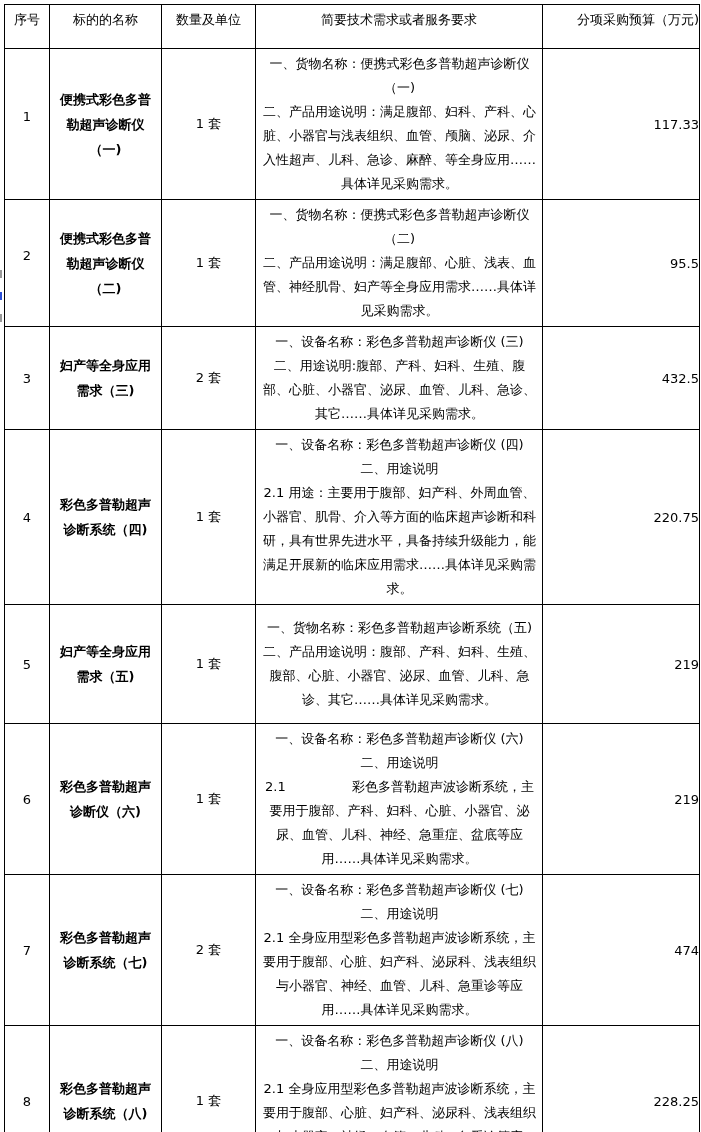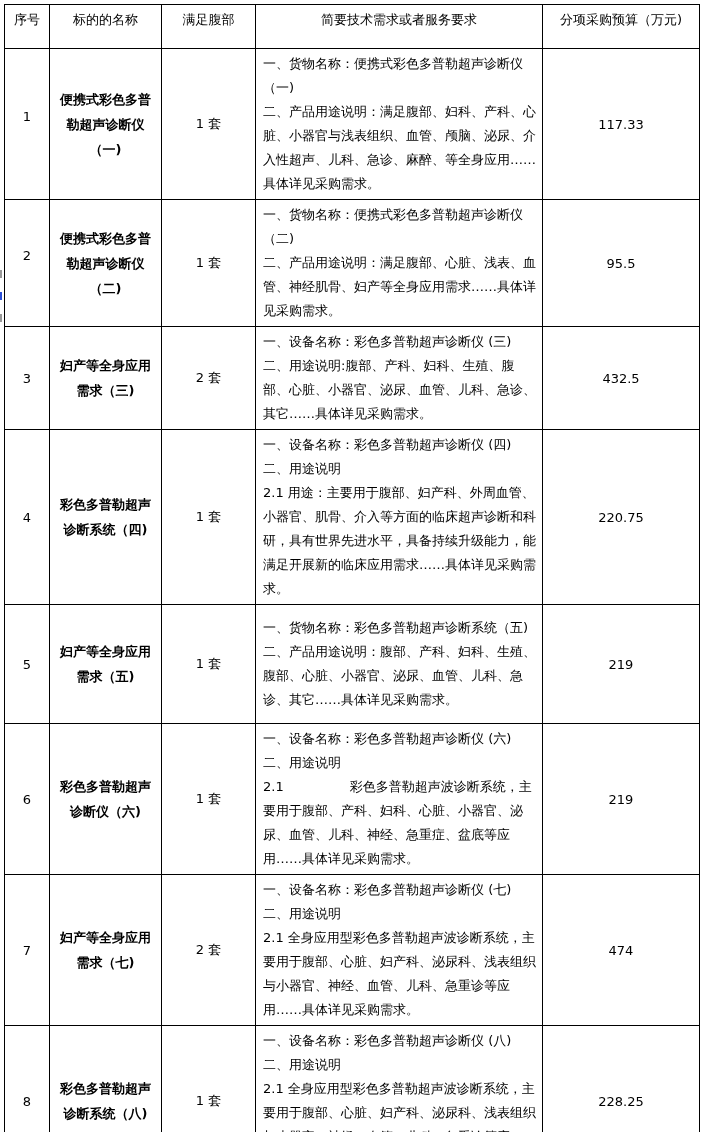--- a/index.html
+++ b/index.html
@@ -13,22 +13,22 @@
   table.proc td, table.proc th {
     border: 1.5px solid #000;
     font-size: 13px; font-weight: normal;
     padding: 0;
     vertical-align: middle;
   }
   th { height: 37px; text-align: center; vertical-align: top !important; padding-top: 6px !important; }
   .c-no { width: 44px; text-align: center; margin-left: 37px; }
   .c-name { width: 111px; text-align: center; }
   .c-qty { width: 93px; text-align: center; }
-  .c-desc { width: 286px; text-align: left; }
-  .c-budget { text-align: center; }
+  .c-desc { width: 286px; text-align: center; }
+  .c-budget { text-align: right; }
   td.c-name div { width: 92px; margin: 0 auto; line-height: 25px; text-align: center; font-weight: bold; }
   td.c-desc div { padding: 3px 6px 3px 7px; line-height: 24px; white-space: pre-wrap; word-break: break-all; }
   td.c-no span { display: inline-block; }
   .r1 { height: 143px; } .r2 { height: 120px; } .r3 { height: 96px; }
   .r4 { height: 167px; } .r5 { height: 119px; } .r6 { height: 145px; }
   .r7 { height: 144px; } .r8 { height: 144px; }
   td.c-no.up span { position: relative; top: -8px; }
   .edge-marks { position: absolute; left: 0; top: 270px; width: 2px; height: 100px; }
   .edge-marks i { display: block; width: 2px; height: 8px; background: #999; margin-bottom: 14px; }
   .edge-marks i.blue { background: #2b4fd8; }
@@ -40,21 +40,21 @@
     <i></i>
     <i class="blue"></i>
     <i></i>
   </div>
 
 <table class="proc">
   <thead>
     <tr>
       <th class="c-no">序号</th>
       <th class="c-name">标的的名称</th>
-      <th class="c-qty">满足腹部</th>
+      <th class="c-qty">数量及单位</th>
       <th class="c-desc" style="text-align:center">简要技术需求或者服务要求</th>
       <th class="c-budget">分项采购预算（万元)</th>
     </tr>
   </thead>
   <tbody>
     <tr class="r1">
       <td class="c-no up"><span>1</span></td>
       <td class="c-name">
           <div>便携式彩色多普勒超声诊断仪（一)</div>
         </td>
@@ -123,21 +123,21 @@
       <td class="c-desc">
           <div>一、设备名称：彩色多普勒超声诊断仪 (六)
 二、用途说明
 2.1                彩色多普勒超声波诊断系统，主要用于腹部、产科、妇科、心脏、小器官、泌尿、血管、儿科、神经、急重症、盆底等应用……具体详见采购需求。</div>
         </td>
       <td class="c-budget">219</td>
     </tr>
     <tr class="r7">
       <td class="c-no"><span>7</span></td>
       <td class="c-name">
-          <div>妇产等全身应用需求（七)</div>
+          <div>彩色多普勒超声诊断系统（七)</div>
         </td>
       <td class="c-qty">2 套</td>
       <td class="c-desc">
           <div>一、设备名称：彩色多普勒超声诊断仪 (七)
 二、用途说明
 2.1 全身应用型彩色多普勒超声波诊断系统，主要用于腹部、心脏、妇产科、泌尿科、浅表组织与小器官、神经、血管、儿科、急重诊等应用……具体详见采购需求。</div>
         </td>
       <td class="c-budget">474</td>
     </tr>
     <tr class="r8">

